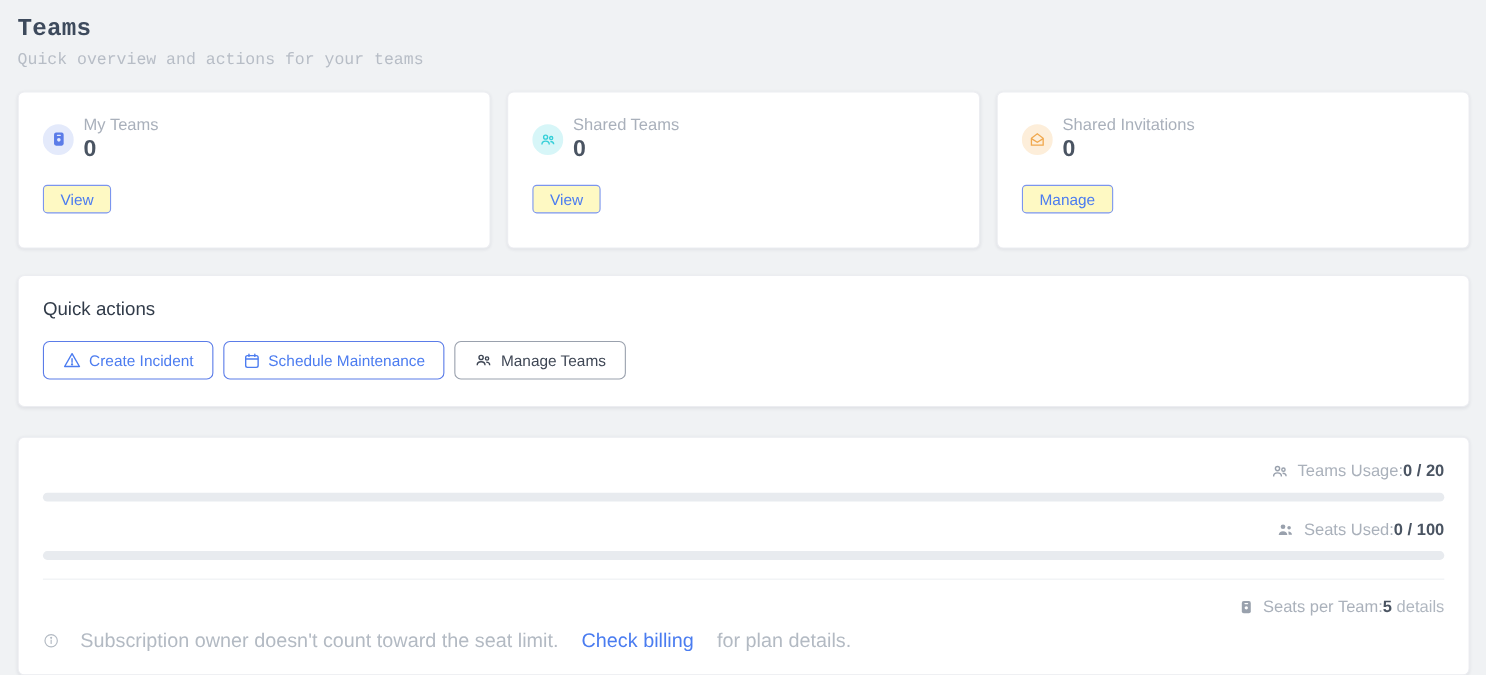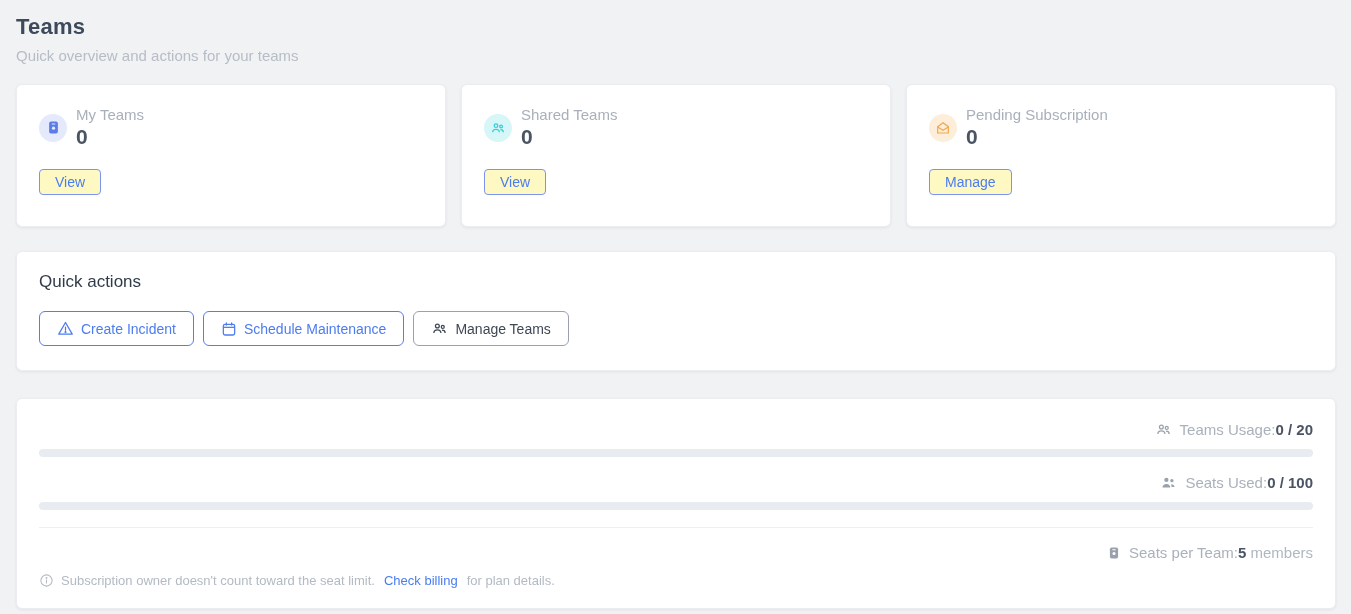--- a/index.html
+++ b/index.html
@@ -4,21 +4,21 @@
 <style>
   * { box-sizing: border-box; margin: 0; padding: 0; }
   html,body { width:1351px; height:614px; }
   body {
     background:#f0f2f4;
     font-family:"Liberation Sans", sans-serif;
     color:#3e4a5b;
     padding:14px 15px 0 16px;
   }
   
-  .page-header { display:flex; justify-content:space-between; align-items:flex-end; margin-bottom:20px; }
+  .page-header { display:flex; justify-content:space-between; align-items:flex-end; margin-bottom:20px;font-family:Liberation Mono, monospace; }
   .page-title { font-size:22px; font-weight:700; color:#3d4a5c; letter-spacing:.2px; }
   .page-subtitle { font-size:15px; color:#b7bdc6; margin-top:7px; }
   .btn-primary {
     display:inline-flex; align-items:center; gap:7px;
     background:#5b7ce8; color:#fff; border:none; border-radius:6px;
     font-size:15px; font-family:inherit; padding:9px 17px; margin-top:8px; cursor:pointer;
   }
   
   .card {
     background:#fff; border:1px solid #ecedf1; border-radius:6px;
@@ -58,21 +58,21 @@
   .usage-label { display:flex; align-items:center; gap:8px; font-size:15px; color:#aab1bb; }
   .usage-value { font-size:15px; font-weight:700; color:#4a5462; }
   .progress-track {
     height:8px; border-radius:4px; background:#e8ebef; overflow:hidden;
     margin:11px 0 17px;
   }
   .progress-fill { height:100%; background:#5b7ce8; border-radius:4px; width:0; }
   .usage-divider { border:none; border-top:1px solid #edeff2; margin:2px 0 16px; }
   .spt-value { font-size:15px; color:#b0b7c0; }
   .spt-value b { color:#4a5462; font-weight:700; }
-  .usage-note { display:flex; align-items:center; gap:7px; font-size:13px; color:#b3bac3; margin-top:12px; }
+  .usage-note { display:flex; align-items:center; gap:19px; font-size:18px; color:#b3bac3; margin-top:12px; }
   .usage-note a { color:#4a7cf0; text-decoration:none; margin:0 2px; }
   svg { display:block; }
 </style>
 </head>
 <body>
 
 <div class="page-header">
   <div>
     <div class="page-title">Teams</div>
     <div class="page-subtitle">Quick overview and actions for your teams</div>
@@ -118,21 +118,21 @@
 
   <div class="card stat-card">
     <div class="stat-top">
       <span class="icon-circle ic-orange">
         <svg width="16" height="16" viewBox="0 0 24 24" fill="none" stroke="#f0a84e" stroke-width="1.8">
             <path d="M4 10l8-6 8 6v9.5H4z"></path>
             <path d="M4 10.5l8 5 8-5"></path>
           </svg>
       </span>
       <div class="stat-texts">
-        <span class="stat-label">Pending Subscription</span>
+        <span class="stat-label">Shared Invitations</span>
         <span class="stat-value">0</span>
       </div>
     </div>
     <button class="btn-outline-sm">Manage</button>
   </div>
 
 </div>
 
 <div class="card quick-card">
   <div class="section-title">Quick actions</div>
@@ -215,21 +215,21 @@
     <span class="usage-label">
       <span>
         <svg width="14" height="14" viewBox="0 0 24 24">
             <rect x="5" y="2.5" width="14" height="19" rx="3" fill="#99a1ad"></rect>
             <rect x="9" y="5.5" width="6" height="1.8" rx="0.9" fill="#fff"></rect>
             <circle cx="12" cy="13" r="2.6" fill="#fff"></circle>
           </svg>
       </span>
       <span>Seats per Team:</span>
     </span>
-    <span class="spt-value"><b>5</b> <span>members</span></span>
+    <span class="spt-value"><b>5</b> <span>details</span></span>
   </div>
 
   <div class="usage-note">
     <span>
       <svg width="15" height="15" viewBox="0 0 24 24" fill="none" stroke="#b3bac3" stroke-width="1.7">
           <circle cx="12" cy="12" r="9"></circle>
           <path d="M12 11v5" stroke-linecap="round"></path>
           <circle cx="12" cy="7.8" r="0.7" fill="#b3bac3"></circle>
         </svg>
     </span>

